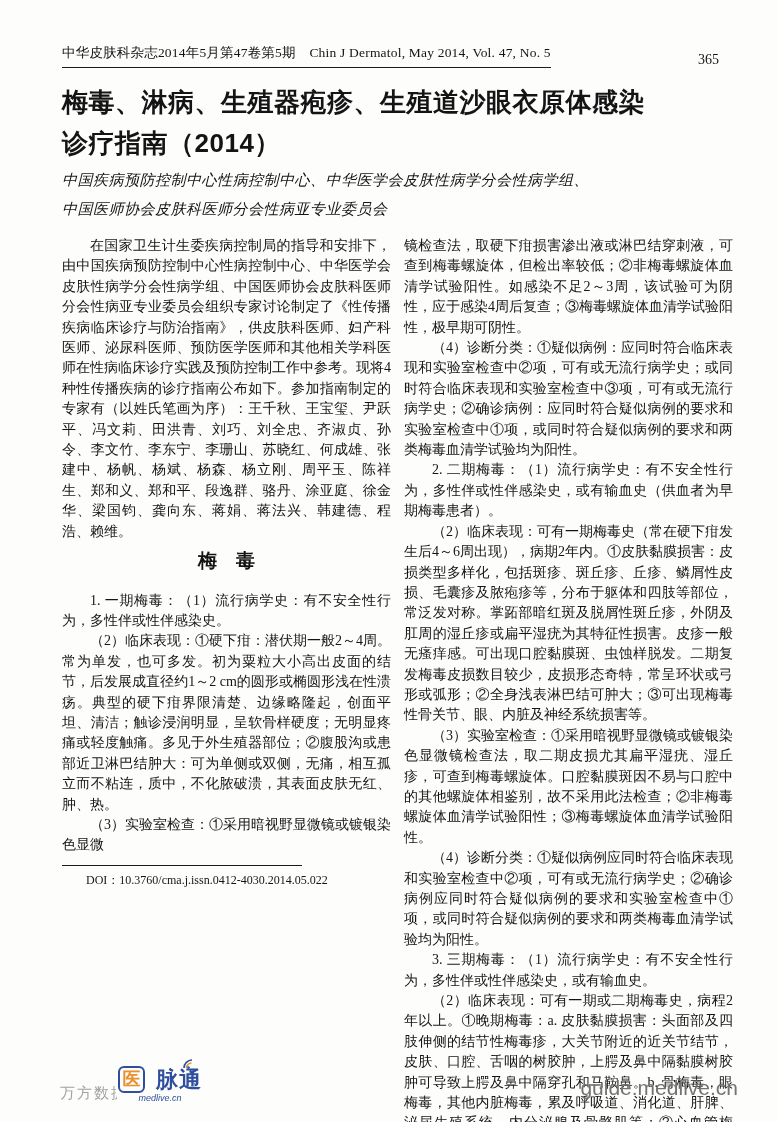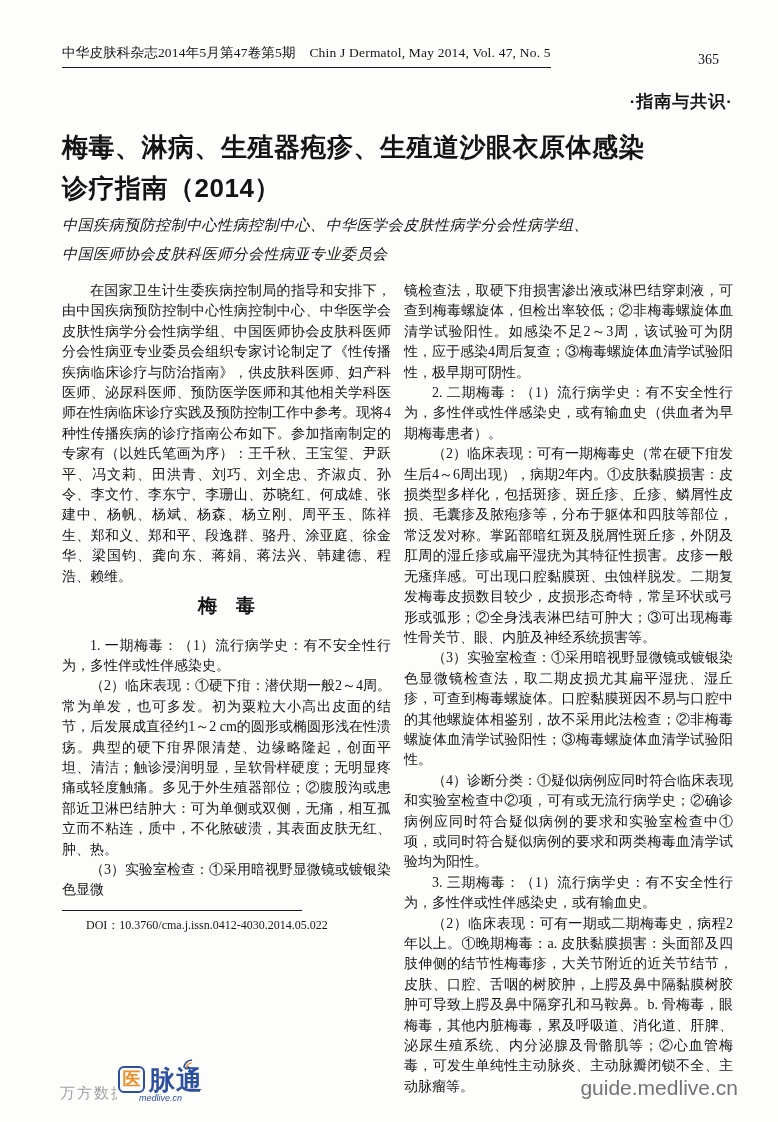--- a/index.html
+++ b/index.html
@@ -24,40 +24,39 @@
   .footnote-rule{width:240px;border:none;border-top:1.6px solid #1a1a1a;margin:9px 0 6px 0;}
   .footnote{font-size:12px;line-height:17px;}
   .footnote p{margin:0;text-indent:2em;text-align:justify;}
   
   .wanfang{position:absolute;left:60px;top:1084px;color:#a2a2a2;font-size:15px;letter-spacing:2px;}
   .medlive{position:absolute;left:117px;top:1066px;background:#fdfdfc;padding:0 3px 0 1px;line-height:1;}
   .logo-row{display:flex;align-items:center;position:relative;}
   .logo-box{display:inline-block;width:23px;height:23px;border:2.5px solid #2e4f9e;border-radius:6px;
         color:#e8912d;font-weight:bold;font-size:18px;line-height:23px;text-align:center;
         font-family:"Liberation Sans",sans-serif;}
-  .logo-text{color:#2e4f9e;font-weight:bold;font-size:26px;letter-spacing:1px;
-        font-family:"Liberation Sans",sans-serif;margin-left:4px;}
+  .logo-text{color:#2e4f9e;font-weight:bold;font-size:22px;letter-spacing:1px;
+        font-family:"Liberation Sans",sans-serif;margin-left:11px;}
   .signal{position:absolute;left:62px;top:-9px;}
   .logo-domain{color:#2e4f9e;font-size:9px;font-style:italic;text-align:center;margin-top:1px;
         font-family:"Liberation Sans",sans-serif;}
   .guide-url{position:absolute;right:40px;top:1076px;color:#737373;font-size:21px;
         font-family:"Liberation Sans","DejaVu Sans",sans-serif;text-decoration:none;}
 </style>
 </head>
 <body>
 
 <div class="page">
   <div class="content">
 
     <div class="header-row">
       <span class="journal-line">中华皮肤科杂志2014年5月第47卷第5期　Chin J Dermatol, May 2014, Vol. 47, No. 5</span>
       <span class="page-number">365</span>
     </div>
 
-    <div class="section-label">·指南与共识·</div>
 
     <h1 class="title">
       <span>梅毒、淋病、生殖器疱疹、生殖道沙眼衣原体感染</span><br>
       <span>诊疗指南（2014）</span>
     </h1>
 
     <div class="authors">
       <span>中国疾病预防控制中心性病控制中心、中华医学会皮肤性病学分会性病学组、</span><br>
       <span>中国医师协会皮肤科医师分会性病亚专业委员会</span>
     </div>
@@ -72,20 +71,21 @@
         <p>（3）实验室检查：①采用暗视野显微镜或镀银染色显微</p>
         <hr class="footnote-rule">
         <div class="footnote">
           <p>DOI：10.3760/cma.j.issn.0412-4030.2014.05.022</p>
 
         </div>
       </div>
 
       <div class="col">
         <p style="text-indent:0">镜检查法，取硬下疳损害渗出液或淋巴结穿刺液，可查到梅毒螺旋体，但检出率较低；②非梅毒螺旋体血清学试验阳性。如感染不足2～3周，该试验可为阴性，应于感染4周后复查；③梅毒螺旋体血清学试验阳性，极早期可阴性。</p>
+        <p>（4）诊断分类：①疑似病例：应同时符合临床表现和实验室检查中②项，可有或无流行病学史；或同时符合临床表现和实验室检查中③项，可有或无流行病学史；②确诊病例：应同时符合疑似病例的要求和实验室检查中①项，或同时符合疑似病例的要求和两类梅毒血清学试验均为阳性。</p>
         <p>2. 二期梅毒：（1）流行病学史：有不安全性行为，多性伴或性伴感染史，或有输血史（供血者为早期梅毒患者）。</p>
         <p>（2）临床表现：可有一期梅毒史（常在硬下疳发生后4～6周出现），病期2年内。①皮肤黏膜损害：皮损类型多样化，包括斑疹、斑丘疹、丘疹、鳞屑性皮损、毛囊疹及脓疱疹等，分布于躯体和四肢等部位，常泛发对称。掌跖部暗红斑及脱屑性斑丘疹，外阴及肛周的湿丘疹或扁平湿疣为其特征性损害。皮疹一般无瘙痒感。可出现口腔黏膜斑、虫蚀样脱发。二期复发梅毒皮损数目较少，皮损形态奇特，常呈环状或弓形或弧形；②全身浅表淋巴结可肿大；③可出现梅毒性骨关节、眼、内脏及神经系统损害等。</p>
         <p>（3）实验室检查：①采用暗视野显微镜或镀银染色显微镜检查法，取二期皮损尤其扁平湿疣、湿丘疹，可查到梅毒螺旋体。口腔黏膜斑因不易与口腔中的其他螺旋体相鉴别，故不采用此法检查；②非梅毒螺旋体血清学试验阳性；③梅毒螺旋体血清学试验阳性。</p>
         <p>（4）诊断分类：①疑似病例应同时符合临床表现和实验室检查中②项，可有或无流行病学史；②确诊病例应同时符合疑似病例的要求和实验室检查中①项，或同时符合疑似病例的要求和两类梅毒血清学试验均为阳性。</p>
         <p>3. 三期梅毒：（1）流行病学史：有不安全性行为，多性伴或性伴感染史，或有输血史。</p>
         <p>（2）临床表现：可有一期或二期梅毒史，病程2年以上。①晚期梅毒：a. 皮肤黏膜损害：头面部及四肢伸侧的结节性梅毒疹，大关节附近的近关节结节，皮肤、口腔、舌咽的树胶肿，上腭及鼻中隔黏膜树胶肿可导致上腭及鼻中隔穿孔和马鞍鼻。b. 骨梅毒，眼梅毒，其他内脏梅毒，累及呼吸道、消化道、肝脾、泌尿生殖系统、内分泌腺及骨骼肌等；②心血管梅毒，可发生单纯性主动脉炎、主动脉瓣闭锁不全、主动脉瘤等。</p>
 
       </div>
 
     </div>

